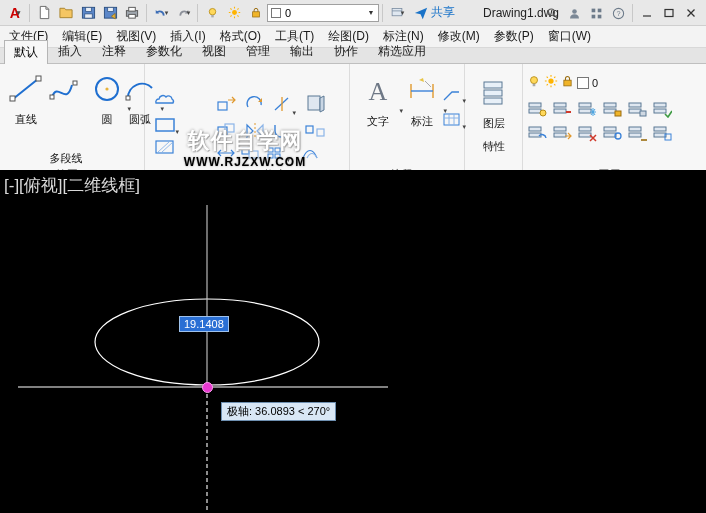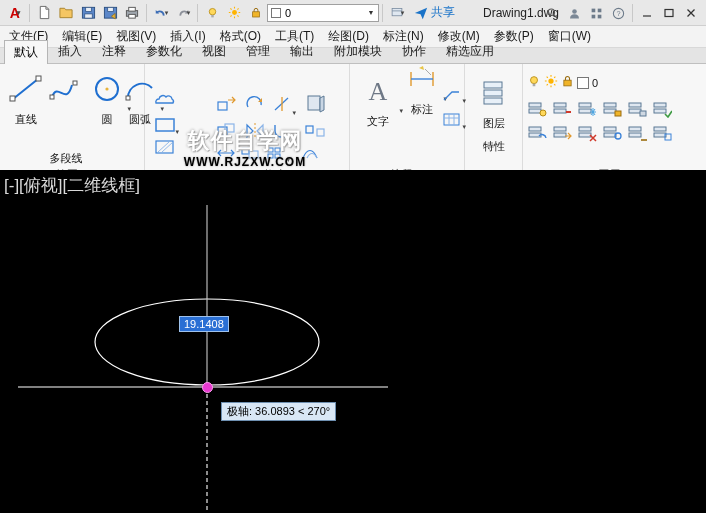--- a/index.html
+++ b/index.html
@@ -282,21 +282,20 @@
   </div>
 
   <div class="ribbon-tabs">
     <div class="rt active">默认</div>
     <div class="rt">插入</div>
     <div class="rt">注释</div>
     <div class="rt">参数化</div>
     <div class="rt">视图</div>
     <div class="rt">管理</div>
     <div class="rt">输出</div>
-    <div class="rt">附加模块</div>
     <div class="rt">协作</div>
     <div class="rt">精选应用</div>
   </div>
 
   <div class="ribbon">
 
     <div class="watermark">
       <div class="w1">软件自学网</div>
       <div class="w2">WWW.RJZXW.COM</div>
     </div>
@@ -473,21 +472,21 @@
       <div class="panel-body">
         <div class="bigbtn" style="left:6px;top:12px;">
           <span class="icon-box">
             <svg width="34" height="30" viewBox="0 0 34 30">
                 <text x="17" y="24" font-size="26" text-anchor="middle" fill="#6e7886" font-family="Liberation Serif">A</text>
               </svg>
           </span>
           <span class="lbl">文字</span>
           <span style="position:absolute;right:-3px;bottom:14px;font-size:7px;color:#444;">▾</span>
         </div>
-        <div class="bigbtn" style="left:50px;top:0;justify-content:center;">
+        <div class="bigbtn" style="left:50px;top:12px;justify-content:center;">
           <span class="icon-box">
             <svg width="34" height="30" viewBox="0 0 34 30">
                 <g stroke="#e0992e" stroke-width="1.4">
                   <path d="M6 22V8M28 22V8"></path>
                 </g>
                 <path d="M6 15h22" stroke="#3b82d8" stroke-width="1.4"></path>
                 <path d="M14 4l4-2 1 4z" fill="#e8c547"></path>
                 <path d="M20 5l6 6" stroke="#aaa"></path>
               </svg>
           </span>

